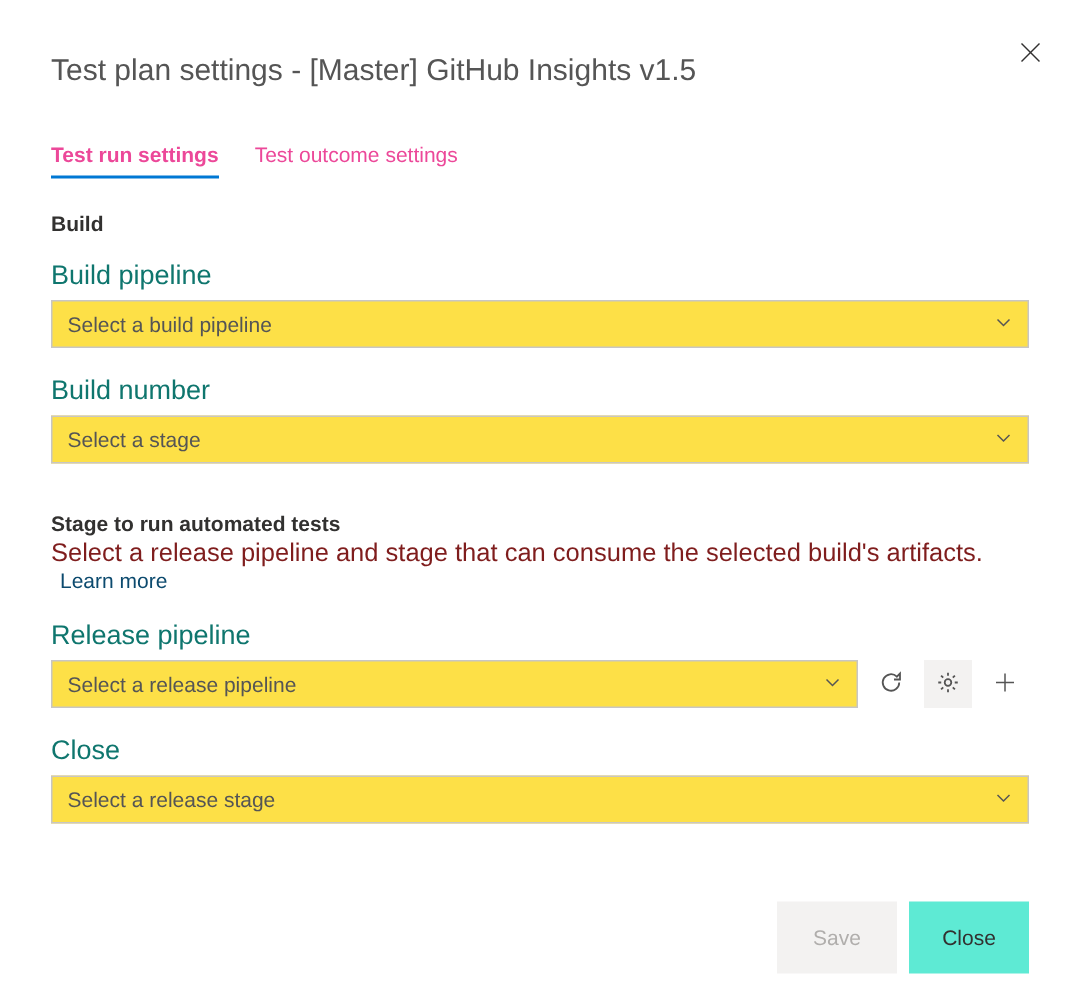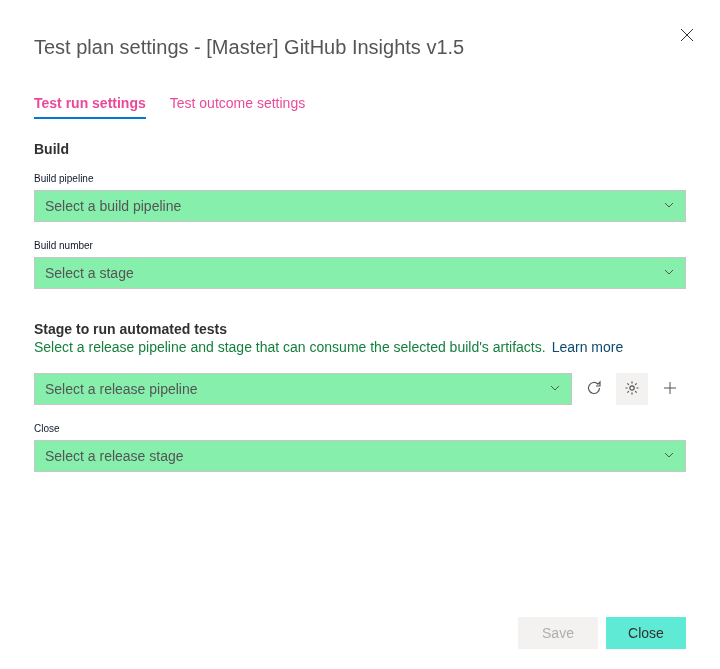--- a/index.html
+++ b/index.html
@@ -59,32 +59,32 @@
     .tab.active {
       font-weight: 600;
       border-bottom: 2px solid #0078d4;
     }
     .section-heading {
       font-weight: 600;
       font-size: 14px;
       margin-bottom: 16px;
     }
     .field-label {
-      font-size: 10px;
-      color: #0f172a;
+      font-size: 18px;
+      color: #0f766e;
       margin-bottom: 6px;
     }
     .field {
       margin-bottom: 18px;
     }
     .select {
       width: 100%;
       height: 32px;
       border: 1px solid #c8c6c4;
-      background: #86efac;
+      background: #fde047;
       padding: 0 10px;
       display: flex;
       align-items: center;
       justify-content: space-between;
       cursor: pointer;
       color: #555;
     }
     .select .chev {
       flex-shrink: 0;
     }
@@ -97,22 +97,22 @@
     }
     .section2 {
       margin-top: 14px;
     }
     .section2-heading {
       font-weight: 600;
       font-size: 14px;
       margin-bottom: 2px;
     }
     .section2-desc {
-      font-size: 14px;
-      color: #15803d;
+      font-size: 17px;
+      color: #7f1d1d;
     }
     .learn-more {
       color: #0c4a6e;
       cursor: pointer;
       margin-left: 6px;
     }
     .desc-row {
       display: flex;
       flex-wrap: wrap;
       align-items: baseline;
@@ -150,21 +150,21 @@
     }
     .footer {
       margin-top: auto;
       display: flex;
       justify-content: flex-end;
       gap: 8px;
       padding-bottom: 20px;
     }
     .btn {
       min-width: 80px;
-      height: 32px;
+      height: 48px;
       border: none;
       padding: 0 16px;
       cursor: pointer;
       font-size: 14px;
       font-family: inherit;
     }
     .btn.save {
       background: #f3f2f1;
       color: #b0aeac;
     }
@@ -218,20 +218,21 @@
   </div>
 
   <div class="section2">
     <div class="section2-heading">Stage to run automated tests</div>
     <div class="desc-row">
       <span class="section2-desc">Select a release pipeline and stage that can consume the selected build's artifacts.</span>
       <span class="learn-more">Learn more</span>
     </div>
 
     <div class="field">
+      <div class="field-label">Release pipeline</div>
       <div class="release-row">
         <div class="select">
           <span>Select a release pipeline</span>
           <span class="chev">
             <svg viewBox="0 0 12 12">
                 <polyline points="2,4 6,8 10,4"></polyline>
               </svg>
           </span>
         </div>
         <div class="icon-btn">

